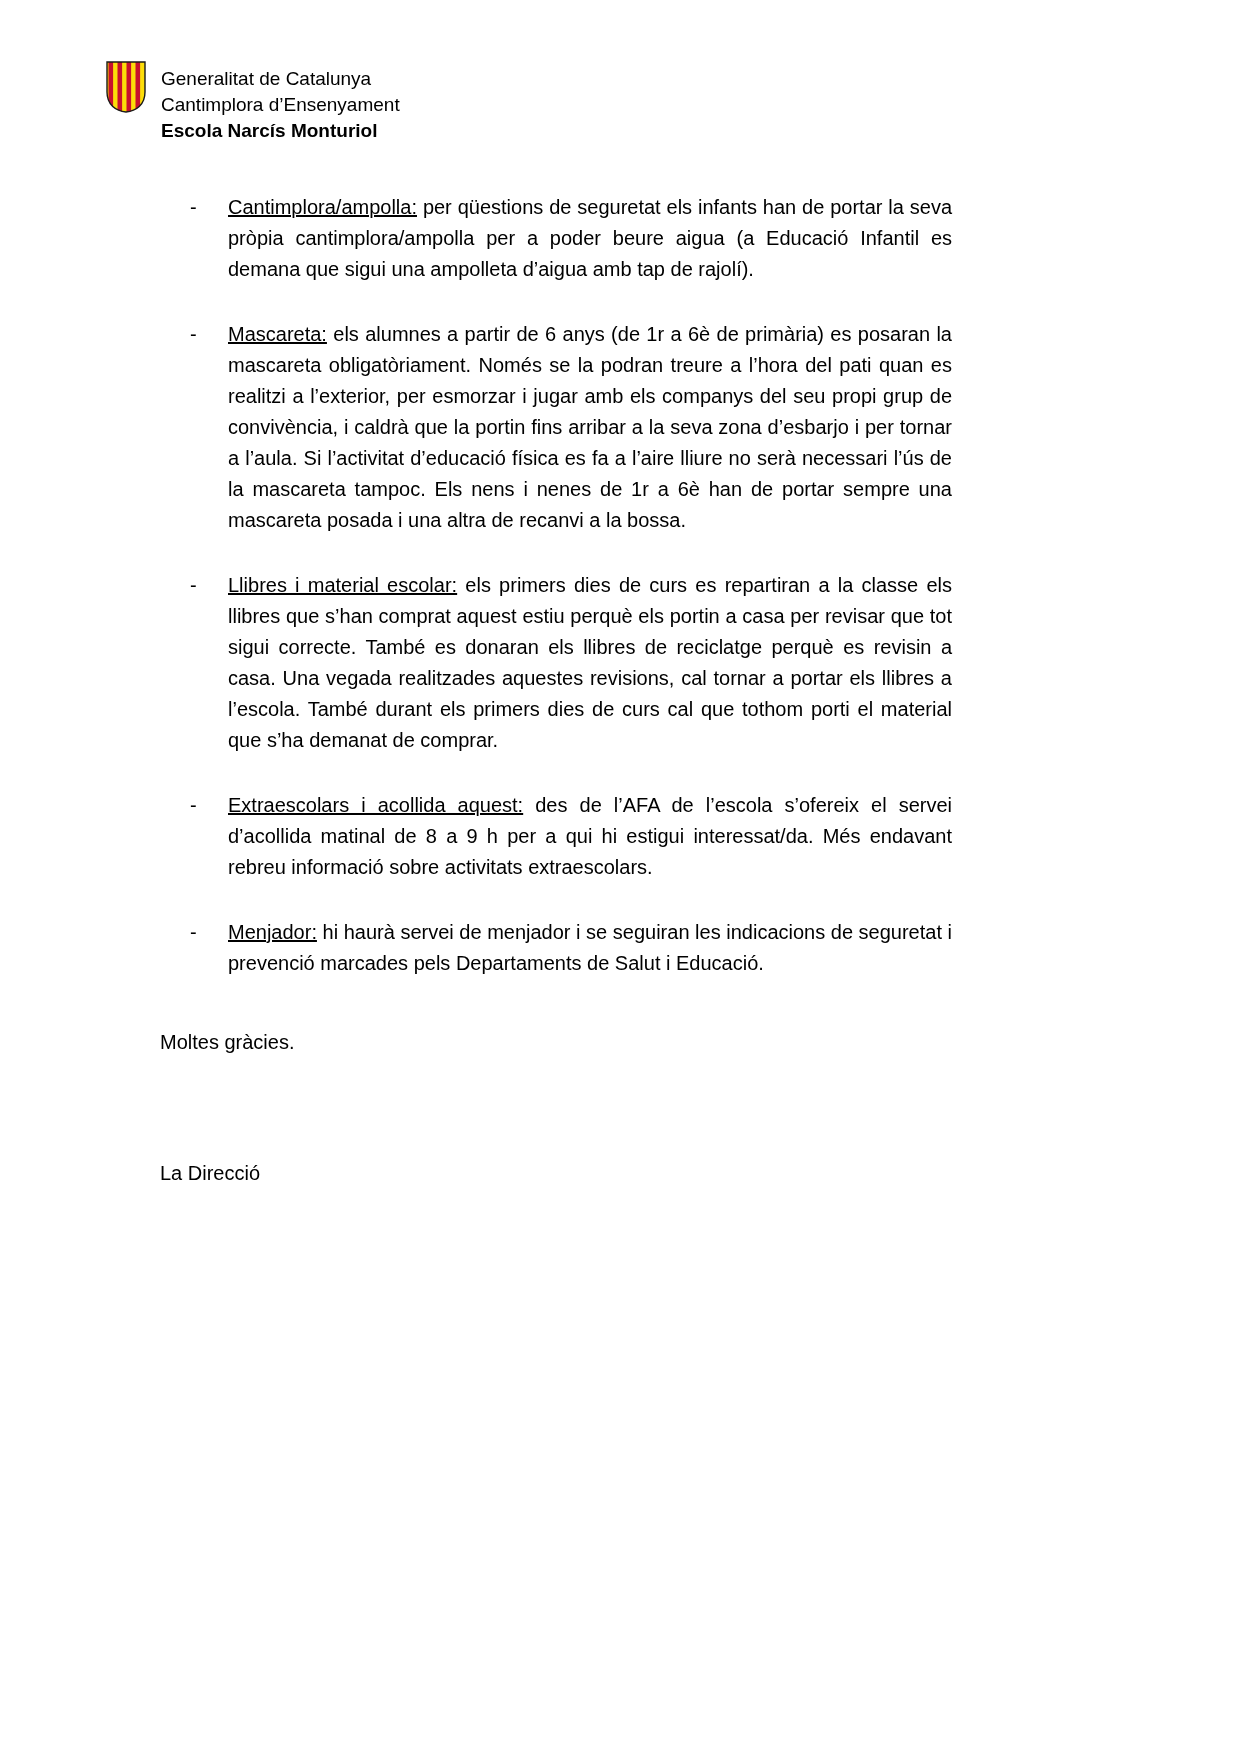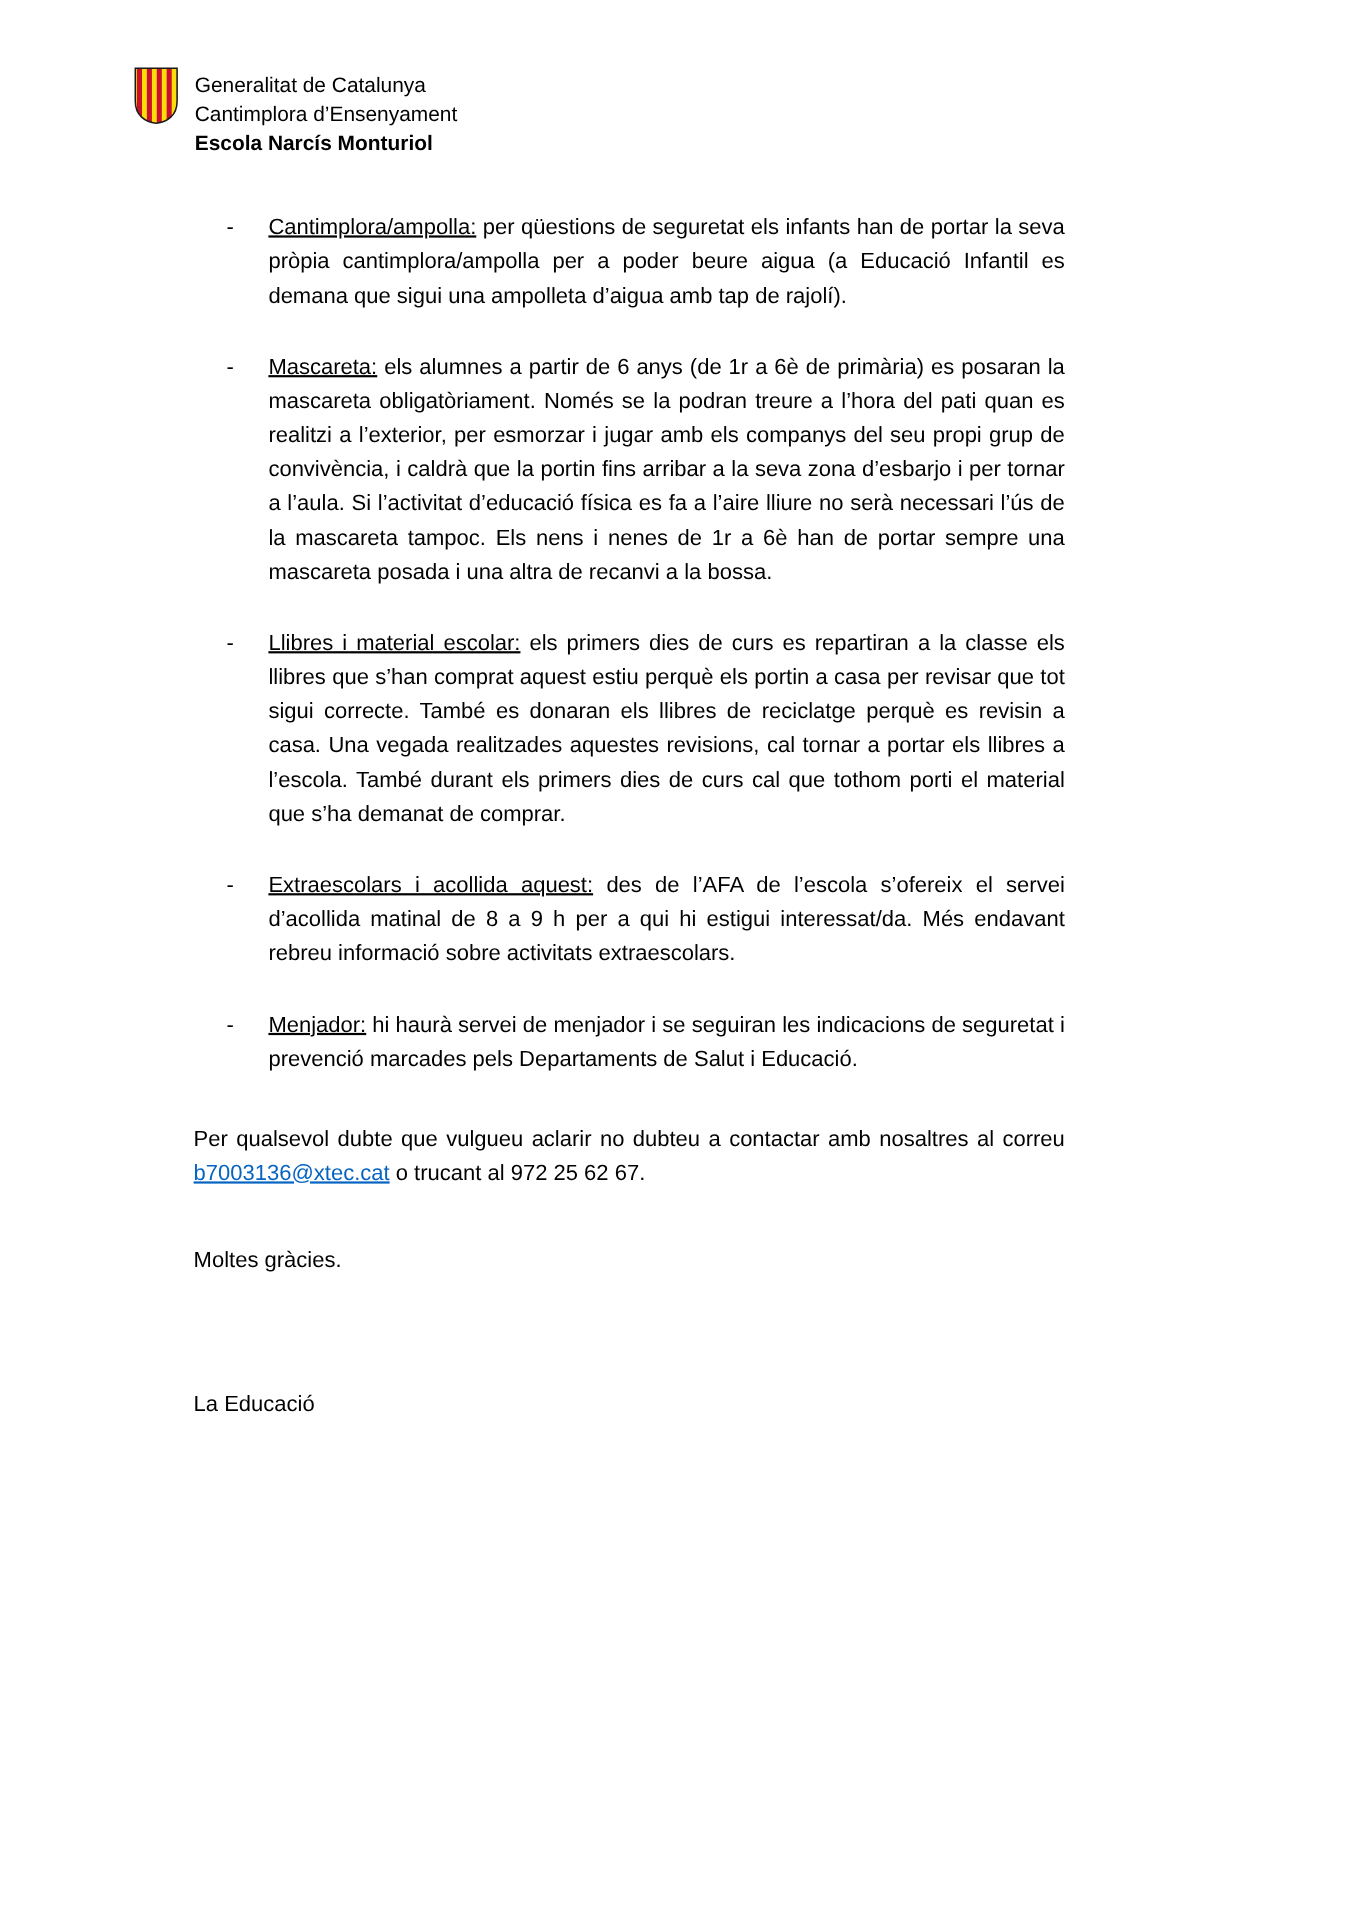--- a/index.html
+++ b/index.html
@@ -9,21 +9,20 @@
     height: 1755px;
     font-family: "Liberation Sans", sans-serif;
     color: #000000;
     position: relative;
     overflow: hidden;
   }
   .page {
     width: 1240px;
     height: 1755px;
     padding-top: 60px;
-    padding-left: 16px;
   }
   .letterhead {
     display: flex;
     align-items: flex-start;
     margin-left: 104px;
   }
   .logo {
     width: 44px;
     height: 54px;
     margin-right: 13px;
@@ -126,21 +125,20 @@
     <div class="item">
       <span class="dash">-</span>
       <p class="item-text"><span class="label">Extraescolars i acollida aquest:</span> <span>des de l’AFA de l’escola s’ofereix el servei d’acollida matinal de 8 a 9 h per a qui hi estigui interessat/da. Més endavant rebreu informació sobre activitats extraescolars.</span></p>
     </div>
 
     <div class="item">
       <span class="dash">-</span>
       <p class="item-text"><span class="label">Menjador:</span> <span>hi haurà servei de menjador i se seguiran les indicacions de seguretat i prevenció marcades pels Departaments de Salut i Educació.</span></p>
     </div>
 
-    <p class="contact"><span>Per qualsevol dubte que vulgueu aclarir no dubteu a contactar amb nosaltres al correu</span> <a class="email" href="#" style="color: rgb(5, 99, 193);">b7003136@xtec.cat</a><span> o trucant al 972 25 62 67.</span></p>
 
     <p class="thanks">Moltes gràcies.</p>
 
-    <p class="signature">La Educació</p>
+    <p class="signature">La Direcció</p>
 
   </main>
 
 </div>
 
 </body></html>

